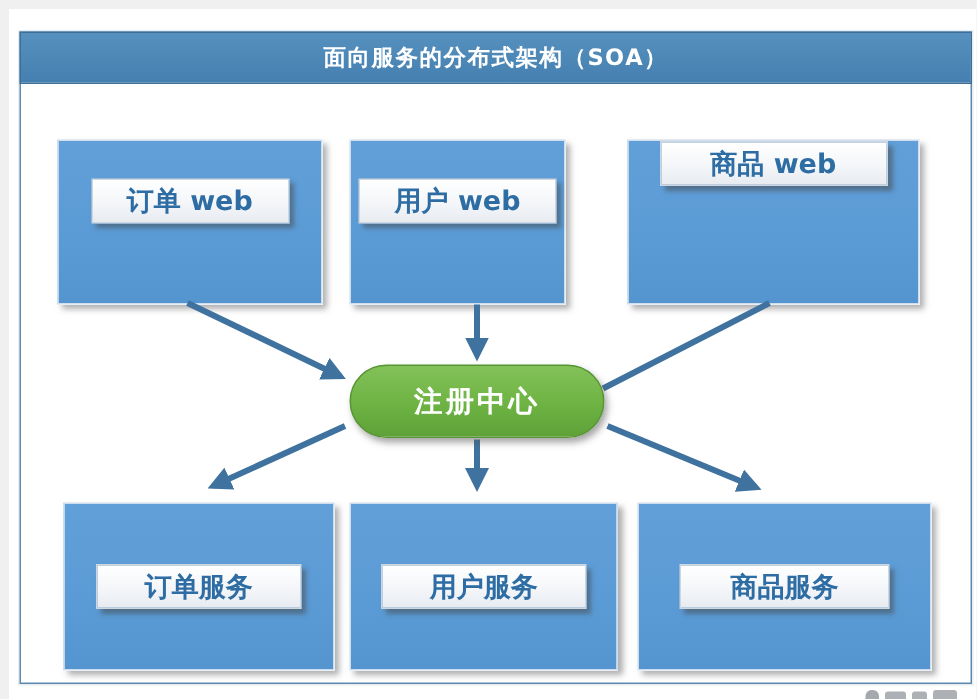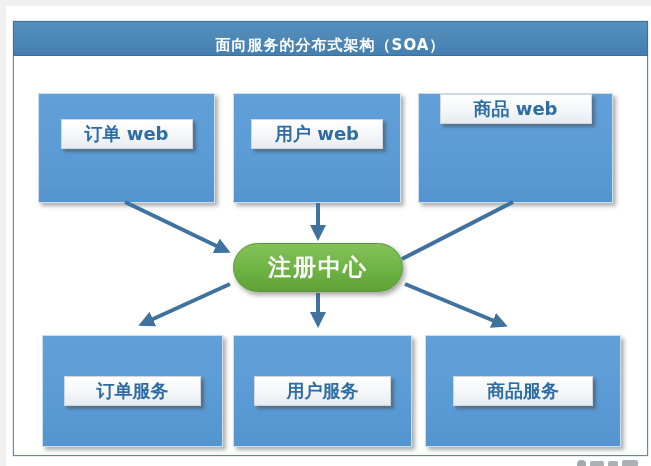--- a/index.html
+++ b/index.html
@@ -31,21 +31,21 @@
     box-shadow: 0 0 0 1px rgba(160,180,200,0.25);
   }
   .titlebar {
     position: absolute;
     left: 13px; top: 21px;
     width: 635px; height: 35px;
     background: linear-gradient(180deg, #5690bf 0%, #4c87b6 55%, #447fb0 100%);
     border: 1px solid #3d6f99;
     box-sizing: border-box;
     display: flex;
-    align-items: flex-end;
+    align-items: center;
     justify-content: center;
   }
   .titlebar .title {
     color: #ffffff;
     font-size: 15px;
     font-weight: bold;
     letter-spacing: 1px;
   }
   .node {
     position: absolute;
@@ -80,21 +80,21 @@
     border: 1px solid #579434;
     box-sizing: border-box;
     box-shadow: 2px 3px 5px rgba(90,90,90,0.55);
     display: flex;
     align-items: center;
     justify-content: center;
     z-index: 3;
   }
   .pill .pill-label {
     color: #ffffff;
-    font-size: 23px;
+    font-size: 19px;
     font-weight: bold;
     letter-spacing: 2px;
   }
   #arrows {
     position: absolute;
     left: 0; top: 0;
     width: 651px; height: 466px;
     z-index: 2;
     pointer-events: none;
   }
@@ -127,21 +127,21 @@
 
   <div class="frame"></div>
 
   <div class="titlebar">
     <span class="title">面向服务的分布式架构（SOA）</span>
   </div>
 
   <div class="node" style="left:38px; top:93px; width:177px; height:110px;">
     <div class="chip" style="width:132px; margin-top:25px;">订单 web</div>
   </div>
-  <div class="node" style="left:233px; top:93px; width:168px; height:110px;">
+  <div class="node" style="left:233px; top:93px; width:144px; height:110px;">
     <div class="chip" style="width:132px; margin-top:25px;">用户 web</div>
   </div>
   <div class="node" style="left:418px; top:93px; width:195px; height:110px;">
     <div class="chip" style="width:152px; ">商品 web</div>
   </div>
 
   <svg id="arrows" viewBox="0 0 651 466" xmlns="http://www.w3.org/2000/svg">
     <defs>
       <marker id="ah" viewBox="0 0 4 4" refX="3" refY="2" markerWidth="4" markerHeight="4" orient="auto" markerUnits="strokeWidth">
         <path d="M0,0 L4,2 L0,4 Z" fill="#3f729e"></path>

